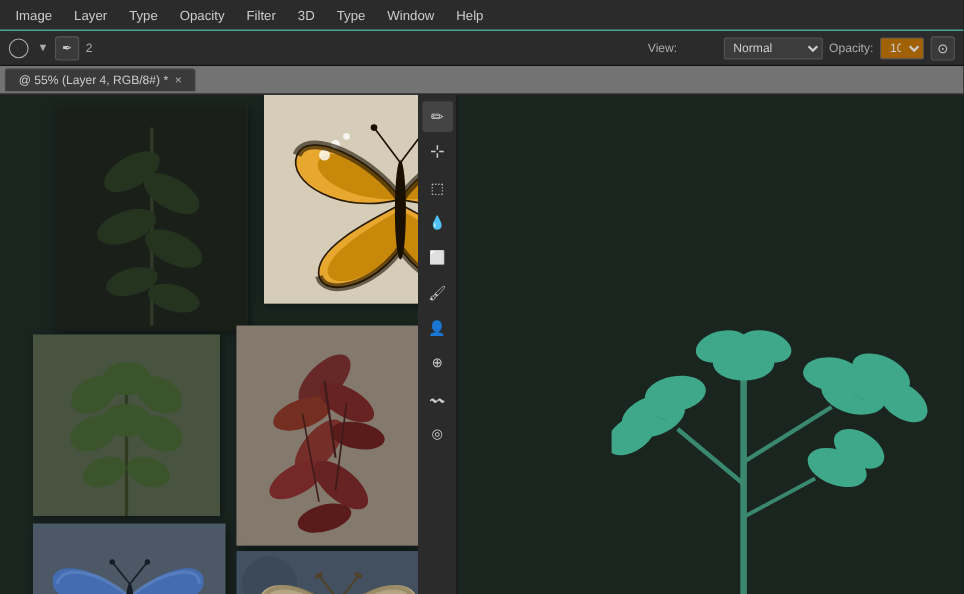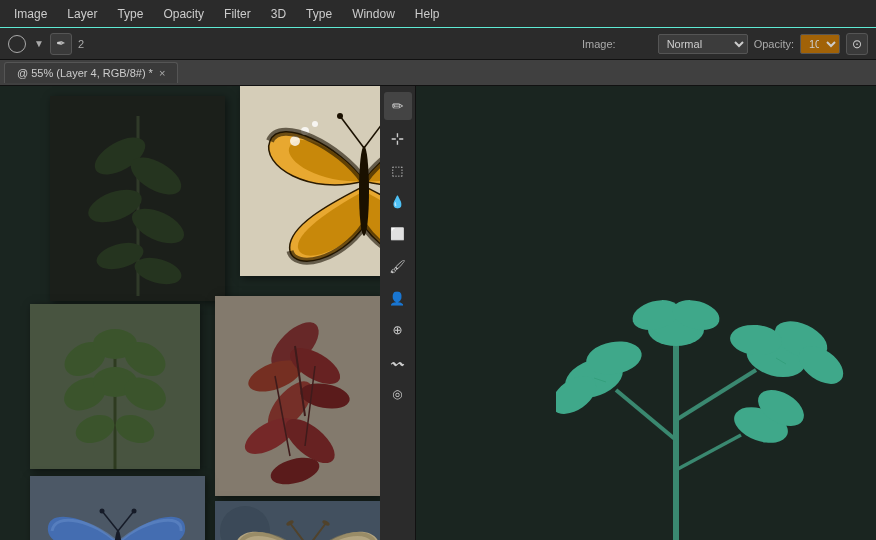--- a/index.html
+++ b/index.html
@@ -88,21 +88,21 @@
       cursor: pointer;
       color: #ccc;
       font-size: 13px;
     }
 
     
     #tabbar {
       position: absolute;
       top: 60px; left: 0; right: 0;
       height: 26px;
-      background: #404040;
+      background: #737373;
       display: flex;
       align-items: center;
       padding: 0 4px;
       z-index: 100;
       border-bottom: 1px solid #111;
     }
     .tab {
       background: #3a3a3a;
       border: 1px solid #555;
       border-bottom: none;
@@ -239,21 +239,21 @@
 </div>
 
 <div id="optionsbar">
   <div class="brush-circle"></div>
   <span style="font-size:10px;color:#aaa;margin-left:2px;">▼</span>
   <div class="icon-btn" title="Toggle brush mode">
     <span style="font-size:11px;">✒</span>
   </div>
   <span class="brush-size-label">2</span>
   <div style="flex:1;"></div>
-  <span class="mode-label">Image:</span>
+  <span class="mode-label">View:</span>
   <select class="mode-select">
     <option>Normal</option>
     <option>Dissolve</option>
     <option>Multiply</option>
     <option>Screen</option>
     <option>Overlay</option>
   </select>
   <span class="opacity-label">Opacity:</span>
   <select class="opacity-select">
     <option>100%</option>

